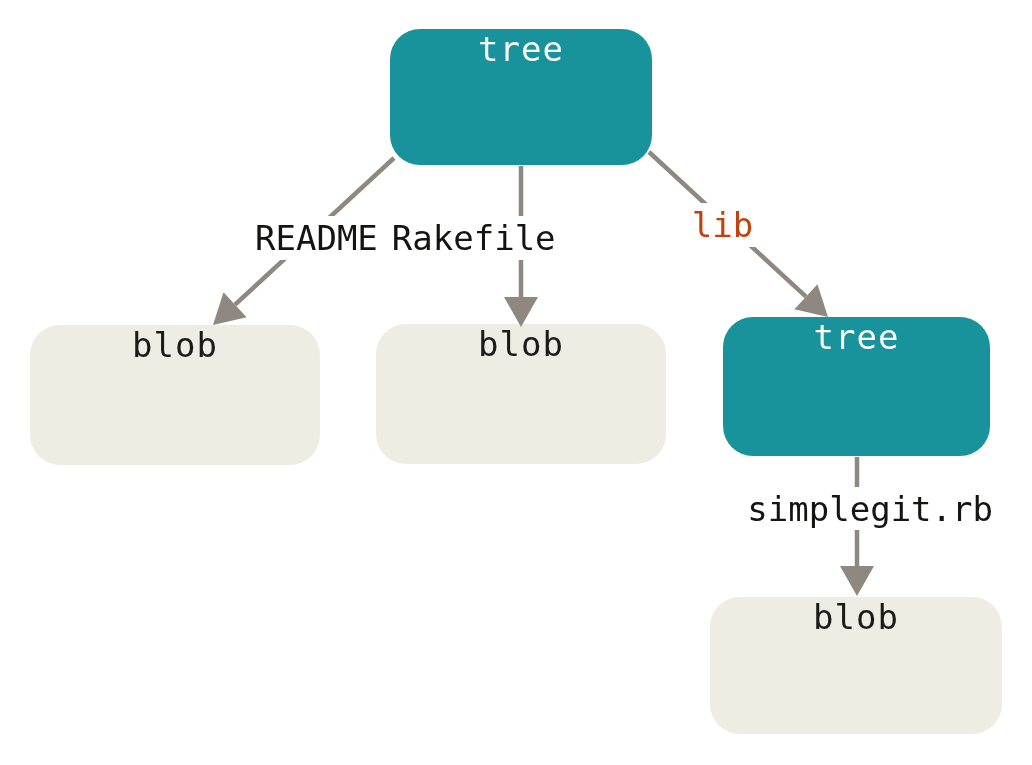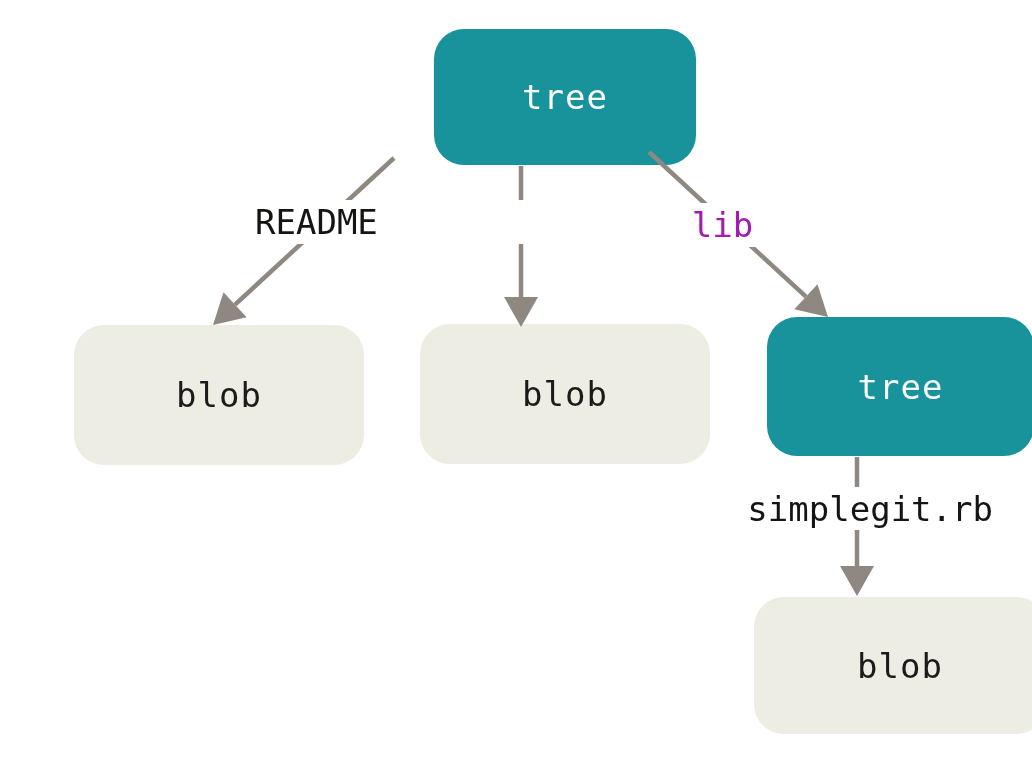--- a/index.html
+++ b/index.html
@@ -20,26 +20,25 @@
     left: 0;
     top: 0;
     width: 1032px;
     height: 765px;
     pointer-events: none;
   }
   .node {
     position: absolute;
     border-radius: 30px;
     display: flex;
-    align-items: center;
+    align-items: flex-start;
     justify-content: center;
     font-size: 34px;
     letter-spacing: 1px;
     z-index: 1;
-    margin-left: 44px;
   }
   .edge-label {
     position: absolute;
     display: flex;
     align-items: center;
     justify-content: center;
     font-size: 34px;
     z-index: 3;
     white-space: pre;
   }
@@ -76,23 +75,24 @@
   <div class="node" style="left: 376px; top: 324px; width: 290px; height: 140px; background: rgb(238, 237, 228); color: rgb(27, 27, 25);">
     <span>blob</span>
   </div>
   <div class="node" style="left: 723px; top: 317px; width: 267px; height: 139px; background: rgb(24, 147, 155); color: rgb(250, 250, 248);">
     <span>tree</span>
   </div>
   <div class="node" style="left: 710px; top: 597px; width: 292px; height: 137px; background: rgb(238, 237, 228); color: rgb(27, 27, 25);">
     <span>blob</span>
   </div>
 
-  <div class="edge-label label-multi" style="left: 243px; top: 200px; width: 410px; height: 44px; background: rgb(255, 255, 255); color: rgb(20, 20, 18); gap: 14px;">
+  <div class="edge-label label-multi" style="left: 243px; top: 216px; width: 410px; height: 44px; background: rgb(255, 255, 255); color: rgb(20, 20, 18); gap: 14px;">
     <span>README</span>
+    <span>Rakefile</span>
   </div>
-  <div class="edge-label" style="left: 671px; top: 203px; width: 103px; height: 44px; background: rgb(255, 255, 255); color: #a21caf;">
+  <div class="edge-label" style="left: 671px; top: 203px; width: 103px; height: 44px; background: rgb(255, 255, 255); color: #c2410c;">
     <span>lib</span>
   </div>
   <div class="edge-label" style="left: 718px; top: 487px; width: 275px; height: 43px; background: rgb(255, 255, 255); color: rgb(20, 20, 18); justify-content: flex-end;">
     <span>simplegit.rb</span>
   </div>
 
 </div>
 
 </body></html>

